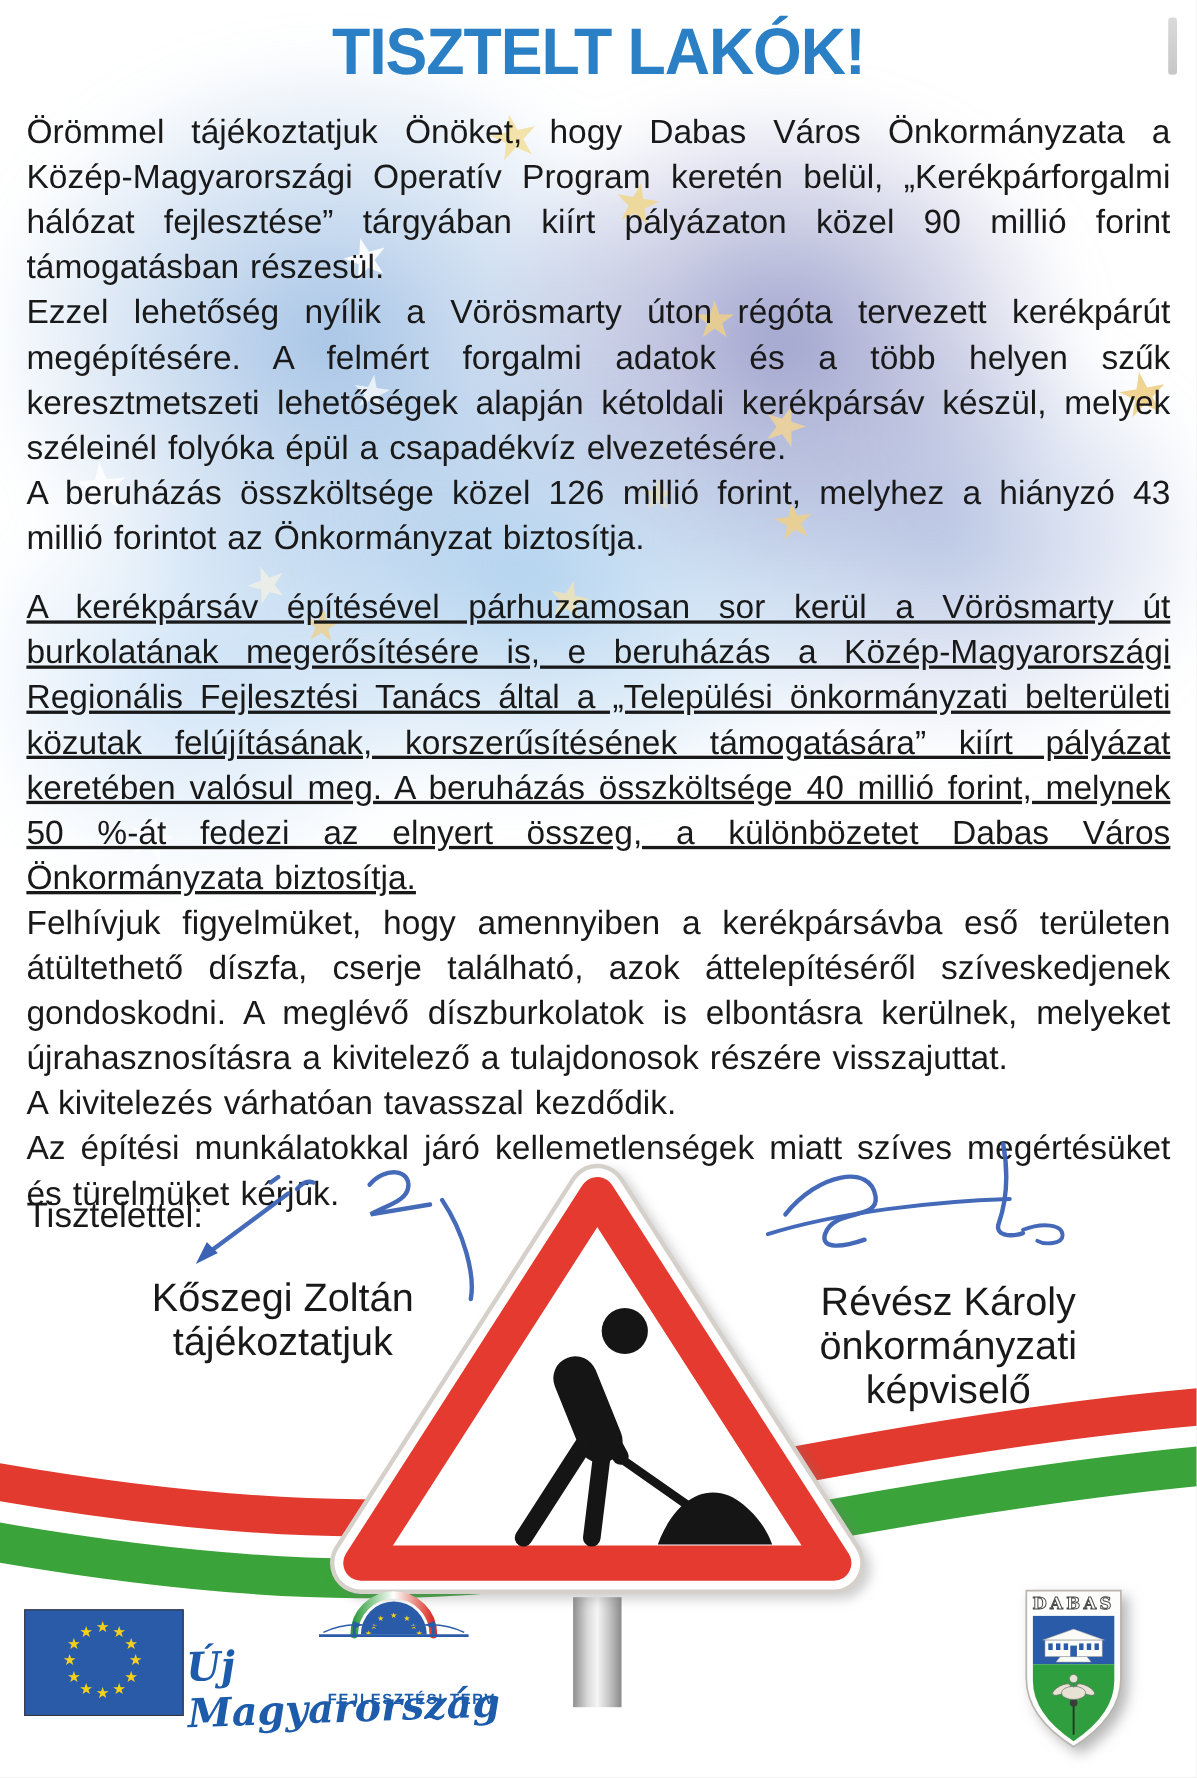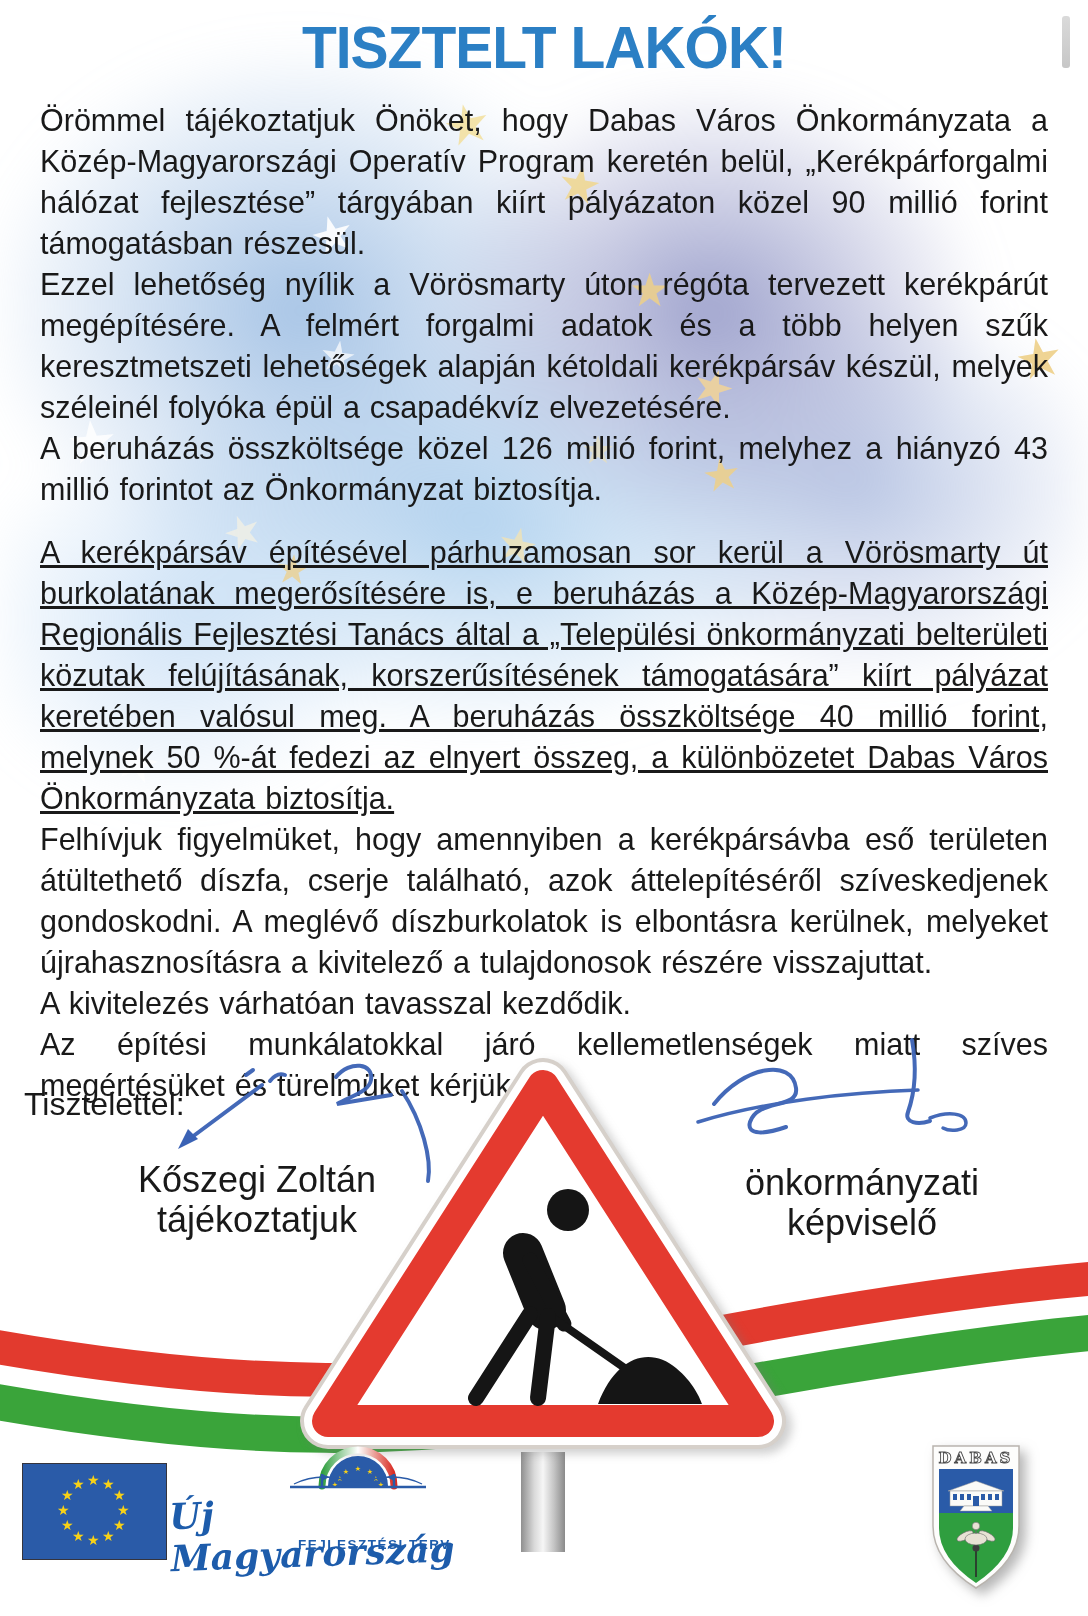--- a/index.html
+++ b/index.html
@@ -19,21 +19,21 @@
       radial-gradient(closest-side, rgba(170,205,240,0.55), rgba(170,205,240,0) 100%);
     background-repeat:no-repeat,no-repeat,no-repeat,no-repeat,no-repeat;
     background-size:560px 460px, 640px 540px, 720px 430px, 520px 400px, 440px 380px;
     background-position:430px 80px, -20px 40px, 120px 310px, 600px 290px, -40px 430px;
     filter:blur(22px);
   }
   .bgstar{
     position:absolute; z-index:1; line-height:1; display:block;
     font-family:"DejaVu Sans", sans-serif; pointer-events:none;
   }
-  #article{position:relative; z-index:2; padding:0 40px;}
+  #article{position:relative; z-index:2; padding:0 24px;}
   #doc-title{
     margin:14px 0 20px; text-align:center;
     font-size:57px; font-weight:bold; letter-spacing:-1px;
     color:#2b7fc4; transform:scaleY(1.05);
   }
   #article p{
     margin:0; font-size:30.5px; line-height:41px;
     text-align:justify; word-spacing:1.5px;
   }
   #article p.gap-top{margin-top:22px;text-decoration:underline;}
@@ -133,20 +133,21 @@
       <path d="M232,12 c5,28 3,52 -4,72 c-4,11 10,13 22,9"></path>
       <path d="M250,90 c18,-7 36,-5 36,5 c0,8 -16,9 -23,5" stroke-width="3.5"></path>
     </g>
   </svg>
 
   <div class="abs sig-block" style="left:127px;top:1160px;width:260px">
     <div>Kőszegi Zoltán</div>
     <div>tájékoztatjuk</div>
   </div>
   <div class="abs sig-block" style="left:697px;top:1163px;width:330px">
+    <div>Révész Károly</div>
     <div>önkormányzati képviselő</div>
   </div>
 
   <div id="pole" class="abs"></div>
   <svg id="roadworks-sign" class="abs" width="490" height="418" viewBox="0 0 490 418">
     <g stroke-linejoin="round">
       <path d="M245,48 L460,383 L30,383 Z" fill="#ffffff" stroke="#d6d0ca" stroke-width="56"></path>
       <path d="M245,48 L460,383 L30,383 Z" fill="#ffffff" stroke="#ffffff" stroke-width="48"></path>
       <path d="M245,48 L460,383 L30,383 Z" fill="#ffffff" stroke="#e43a2f" stroke-width="32"></path>
     </g>

